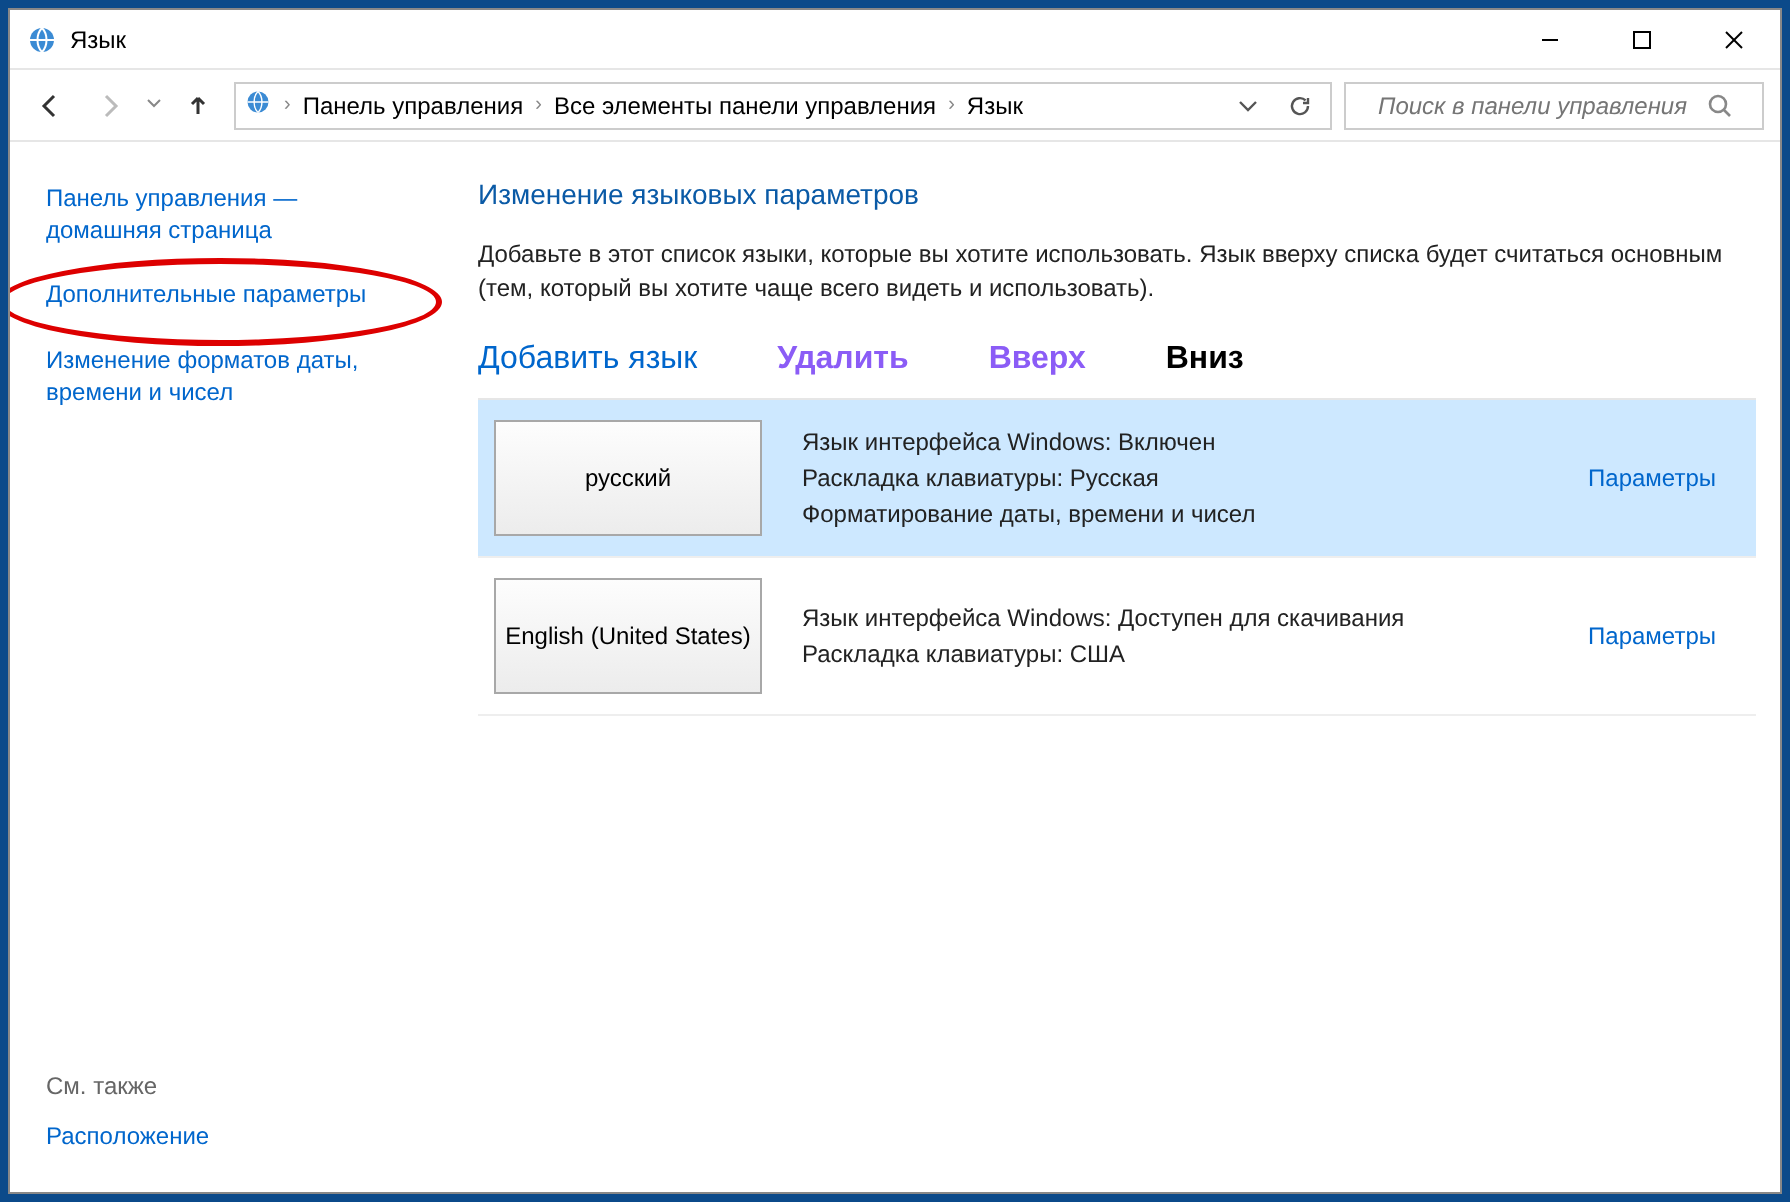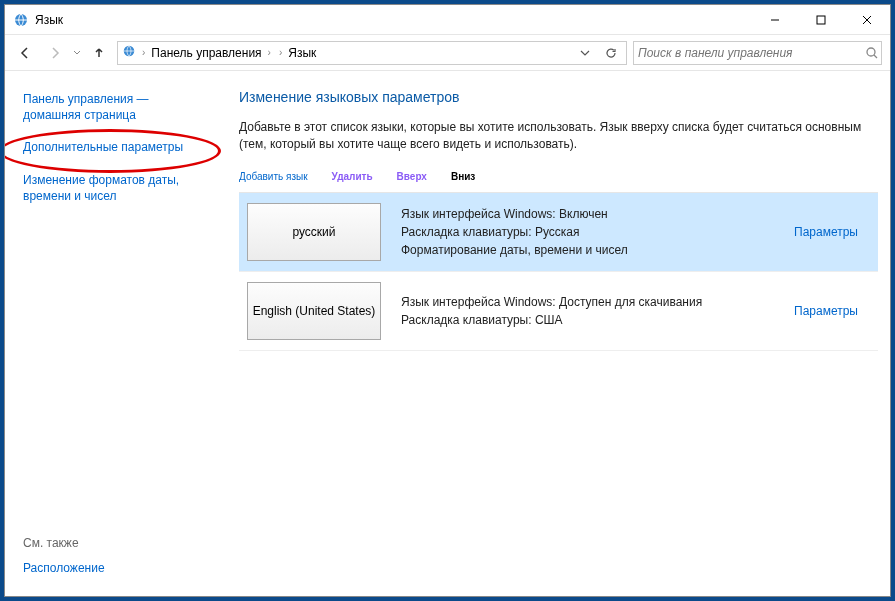--- a/index.html
+++ b/index.html
@@ -72,24 +72,24 @@
   .address .crumb { color: #000; white-space: nowrap; }
   .address .chev { color: #888; font-size: 10px; padding: 0 2px; }
   .address .tail { flex: 1; }
   .addr-btn {
     width: 22px; height: 22px;
     display: flex; align-items: center; justify-content: center;
     color: #555;
   }
   .addr-btn svg { width: 12px; height: 12px; }
   .searchbox {
-    width: 249px; height: 24px;
+    width: 210px; height: 24px;
     border: 1px solid #ccc;
     display: flex; align-items: center;
-    padding: 0 2px;
+    padding: 0 14px;
     color: #888;
     font-size: 12px;
   }
   .searchbox input {
     flex: 1; border: none; outline: none;
     font-size: 12px; color: #888;
     font-style: italic;
   }
   .searchbox .sicon { width: 14px; height: 14px; color: #888; }
 
@@ -147,22 +147,22 @@
     color: #0a5aa6;
   }
   .main .desc {
     font-size: 12px;
     color: #222;
     line-height: 1.4;
     margin-bottom: 18px;
   }
   .toolbar {
     display: flex;
-    gap: 24px;
-    font-size: 10px;
+    gap: 40px;
+    font-size: 16px;
     padding-bottom: 10px;
     border-bottom: 1px solid #e6e6e6;
     text-align: right;
   }
   .toolbar .tb { color: #0066cc; }
   .toolbar .tb.disabled { color: #8b5cf6; font-weight: bold; }
   .toolbar .tb.bold { font-weight: 700; color: #000; }
 
   .lang-list { margin-top: 0; }
   .lang-row {
@@ -259,20 +259,21 @@
     <div class="address">
       <span>
         <svg width="14" height="14" viewBox="0 0 16 16">
             <circle cx="8" cy="8" r="6" fill="#3b8bd4"></circle>
             <path d="M2 8h12M8 2c3 3 3 9 0 12M8 2c-3 3-3 9 0 12" stroke="#fff" stroke-width="0.8" fill="none"></path>
           </svg>
       </span>
       <span class="chev">›</span>
       <span class="crumb">Панель управления</span>
       <span class="chev">›</span>
+      <span class="crumb">Все элементы панели управления</span>
       <span class="chev">›</span>
       <span class="crumb">Язык</span>
       <span class="tail"></span>
       <span class="addr-btn">
         <svg viewBox="0 0 12 12">
             <path d="M2 4l4 4 4-4" fill="none" stroke="#555" stroke-width="1.2"></path>
           </svg>
       </span>
       <span class="addr-btn">
         <svg viewBox="0 0 12 12">

